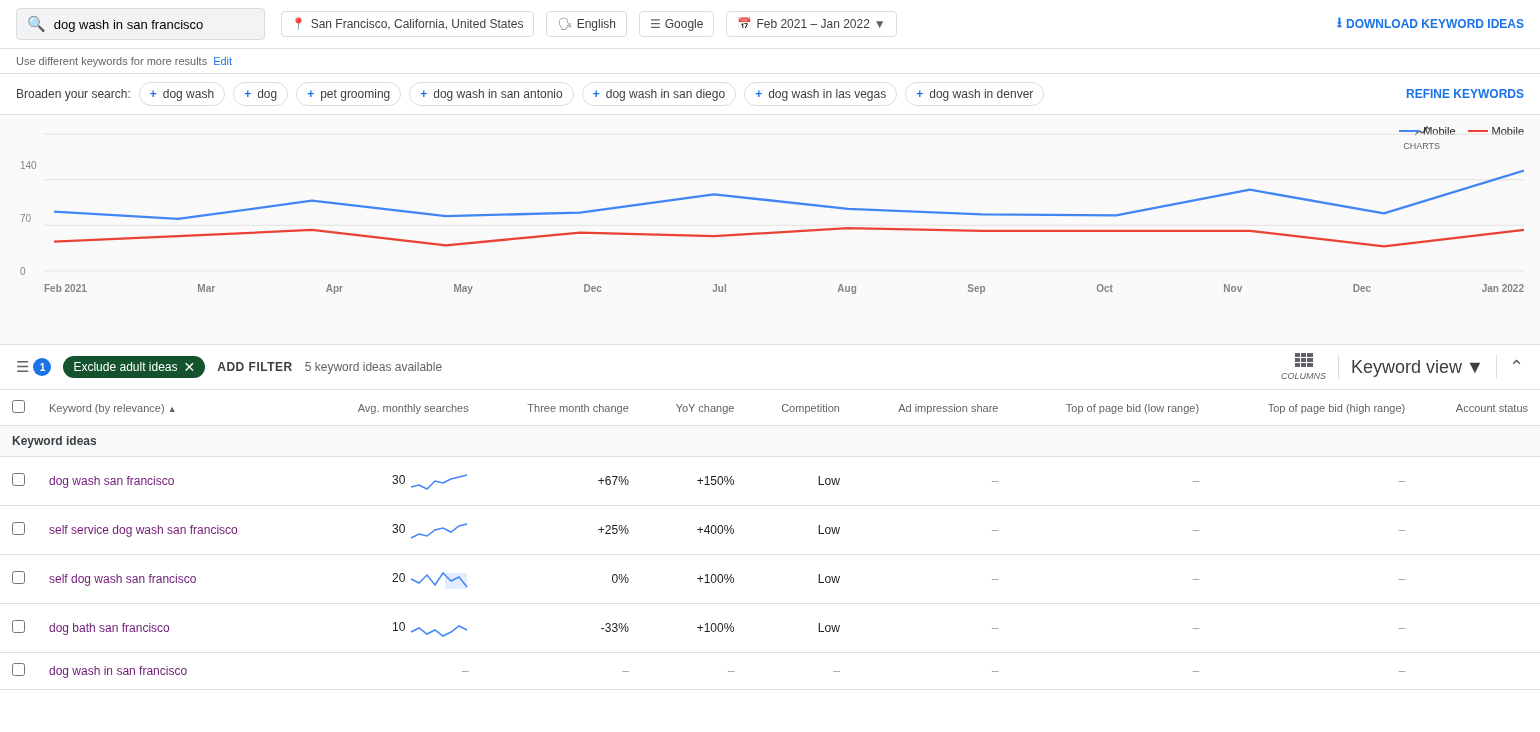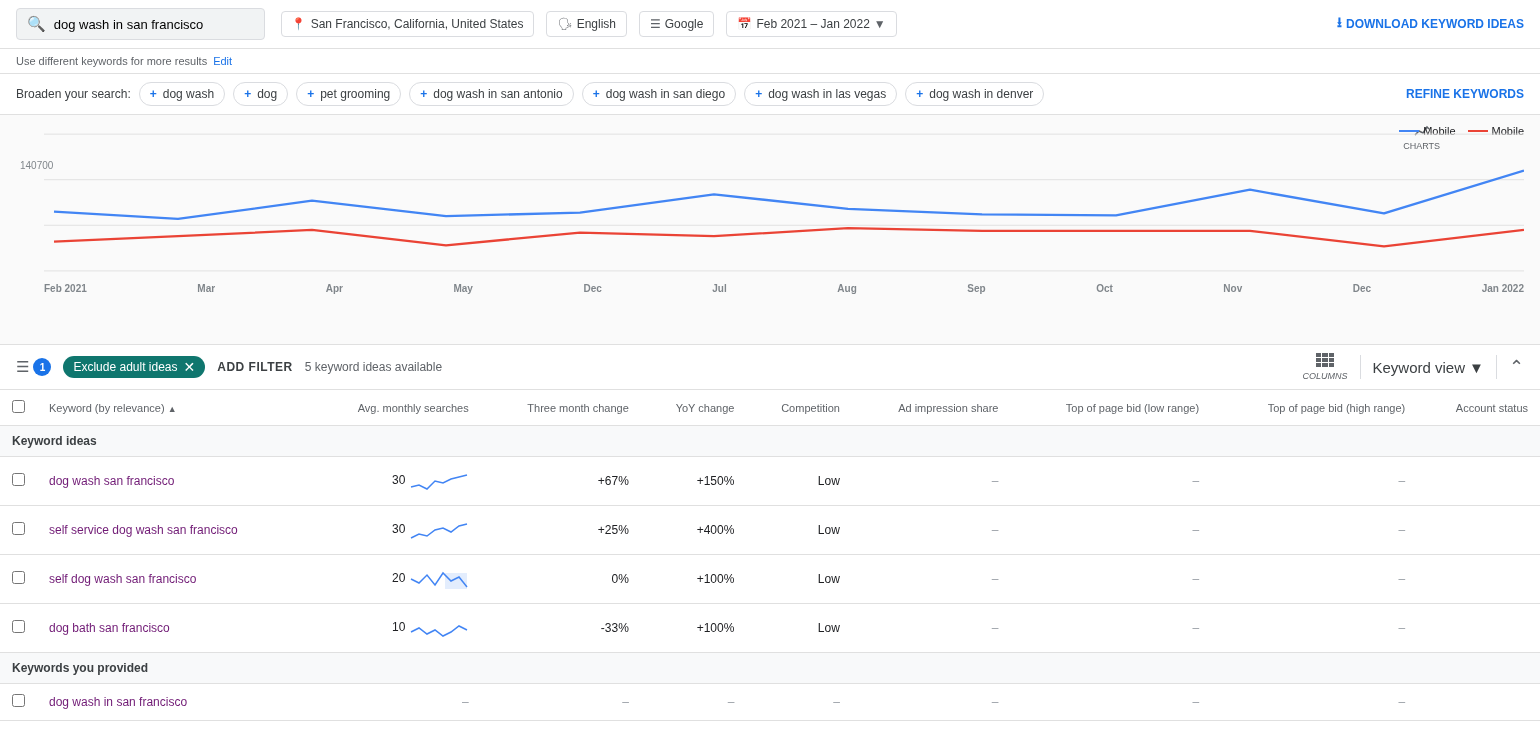--- a/index.html
+++ b/index.html
@@ -186,21 +186,21 @@
       font-size: 10px;
       display: flex;
       align-items: center;
       justify-content: center;
       font-weight: bold;
     }
     .exclude-chip {
       display: flex;
       align-items: center;
       gap: 6px;
-      background: #0f766e;
+      background: #14532d;
       color: white;
       border-radius: 16px;
       padding: 4px 10px;
       font-size: 12px;
       font-weight: 500;
     }
     .exclude-chip .x-btn {
       cursor: pointer;
       font-size: 14px;
       line-height: 1;
@@ -236,21 +236,21 @@
       grid-template-columns: 1fr 1fr 1fr;
       gap: 1px;
       width: 18px;
       height: 14px;
     }
     .col-cell { background: #5f6368; }
     .keyword-view-btn {
       display: flex;
       align-items: center;
       gap: 4px;
-      font-size: 15px;
+      font-size: 18px;
       color: #3c4043;
       cursor: pointer;
     }
     .collapse-btn {
       font-size: 18px;
       color: #5f6368;
       cursor: pointer;
       font-weight: 300;
     }
     .divider-v { width: 1px; height: 24px; background: #dadce0; }
@@ -380,21 +380,21 @@
       <div class="legend-line" style="background:#4285f4;"></div>
       <span>Mobile</span>
     </div>
     <div class="legend-item">
       <div class="legend-line" style="background:#ea4335;"></div>
       <span>Mobile</span>
     </div>
   </div>
 
   <div style="display:flex;height:185px;">
-    <div class="chart-y-labels" style="position:relative;width:28px;display:flex;flex-direction:row;justify-content:space-between;padding-top:5px;padding-bottom:28px;">
+    <div class="chart-y-labels" style="position:relative;width:28px;display:flex;flex-direction:column;justify-content:space-between;padding-top:5px;padding-bottom:28px;">
       <span>140</span>
       <span>70</span>
       <span>0</span>
     </div>
     <div style="flex:1;position:relative;">
       <svg class="chart-svg" viewBox="0 0 1480 170" preserveAspectRatio="none" style="width:100%;height:155px;">
 
         <line x1="0" y1="10" x2="1480" y2="10" stroke="#e0e0e0" stroke-width="1"></line>
         <line x1="0" y1="60" x2="1480" y2="60" stroke="#e0e0e0" stroke-width="1"></line>
         <line x1="0" y1="110" x2="1480" y2="110" stroke="#e0e0e0" stroke-width="1"></line>
@@ -552,23 +552,20 @@
         </td>
         <td class="change-neg">-33%</td>
         <td class="change-pos">+100%</td>
         <td class="competition-low">Low</td>
         <td class="dash-cell">–</td>
         <td class="dash-cell">–</td>
         <td class="dash-cell">–</td>
         <td></td>
       </tr>
 
-      <tr class="section-header">
-        <td colspan="10">Keywords you provided</td>
-      </tr>
 
       <tr>
         <td><input type="checkbox" style=""></td>
         <td>dog wash in san francisco</td>
         <td class="dash-cell">–</td>
         <td class="dash-cell">–</td>
         <td class="dash-cell">–</td>
         <td class="dash-cell">–</td>
         <td class="dash-cell">–</td>
         <td class="dash-cell">–</td>

